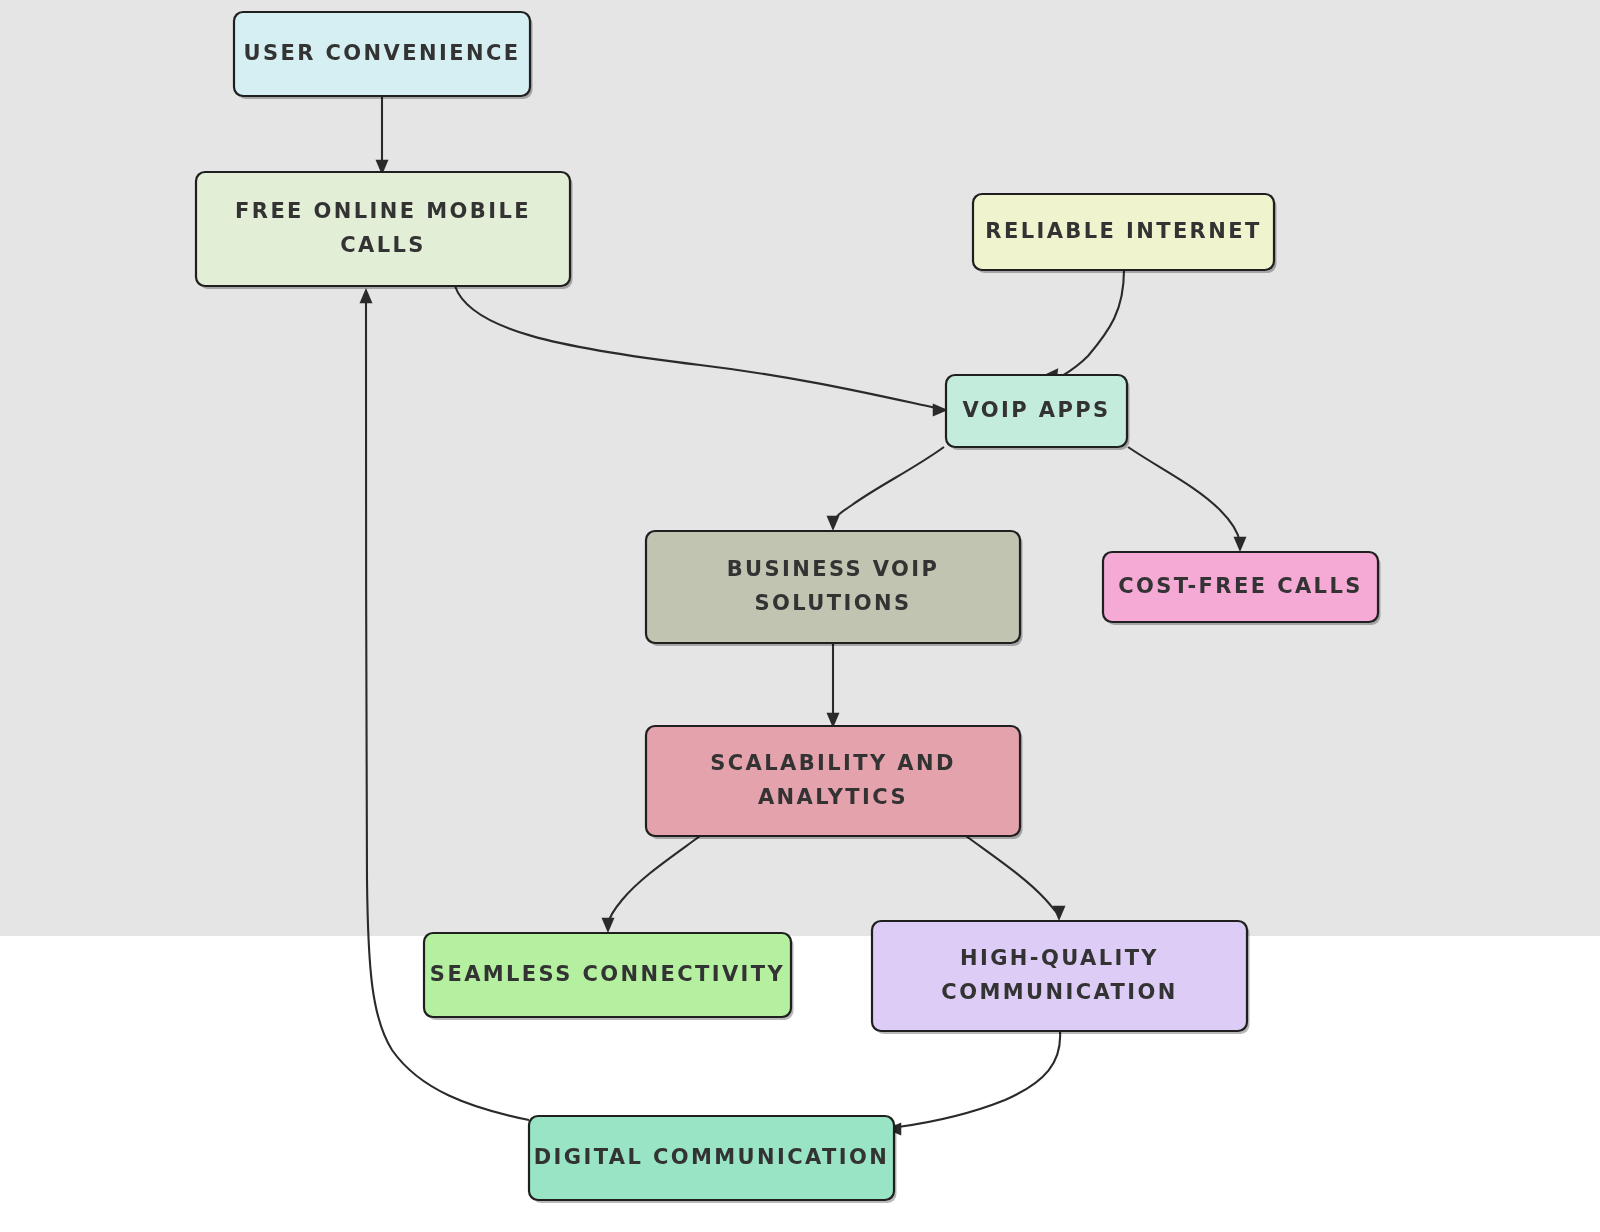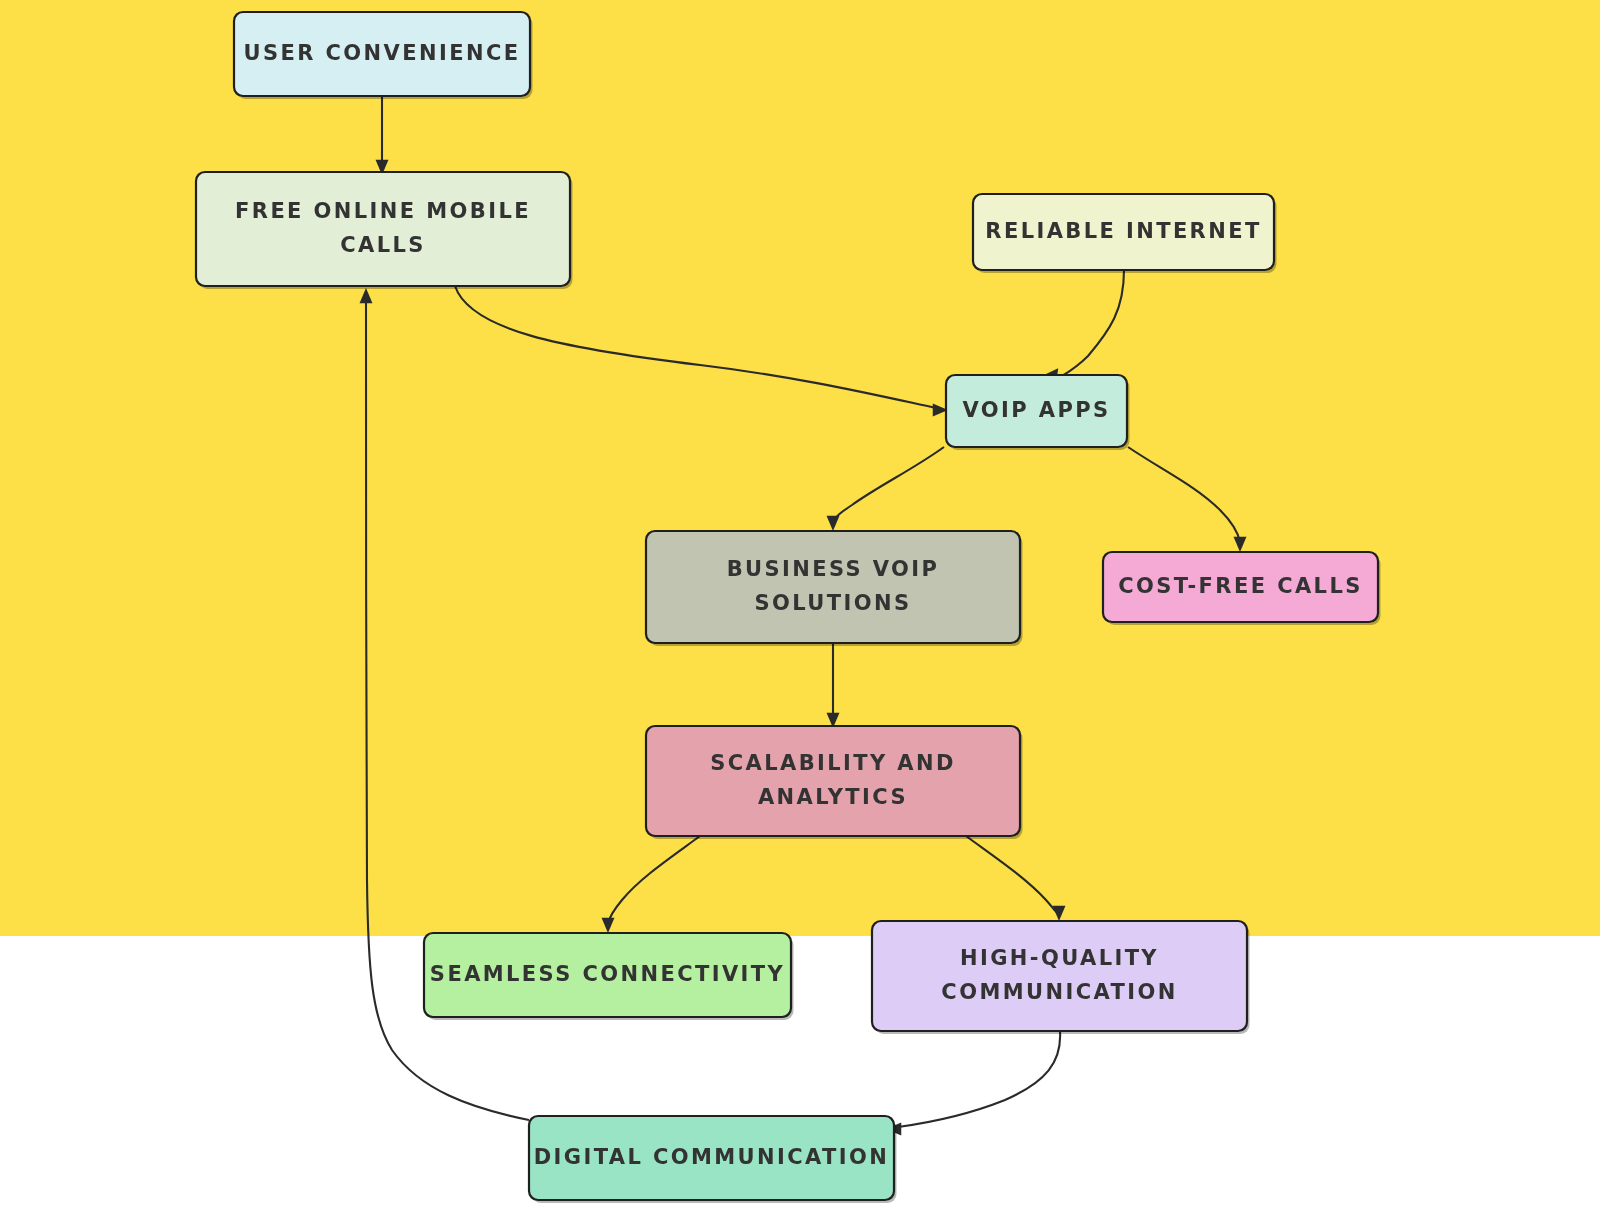--- a/index.html
+++ b/index.html
@@ -10,21 +10,21 @@
   body {
     width: 1600px;
     height: 1232px;
     font-family: "DejaVu Sans", "Liberation Sans", sans-serif;
     overflow: hidden;
   }
   #flowchart-root {
     position: relative;
     width: 1600px;
     height: 936px;
-    background: #fde047;
+    background: #e5e5e5;
   }
   svg.fc {
     position: absolute;
     left: 0;
     top: 0;
     width: 1600px;
     height: 1232px;
     display: block;
   }
   .node-rect {

